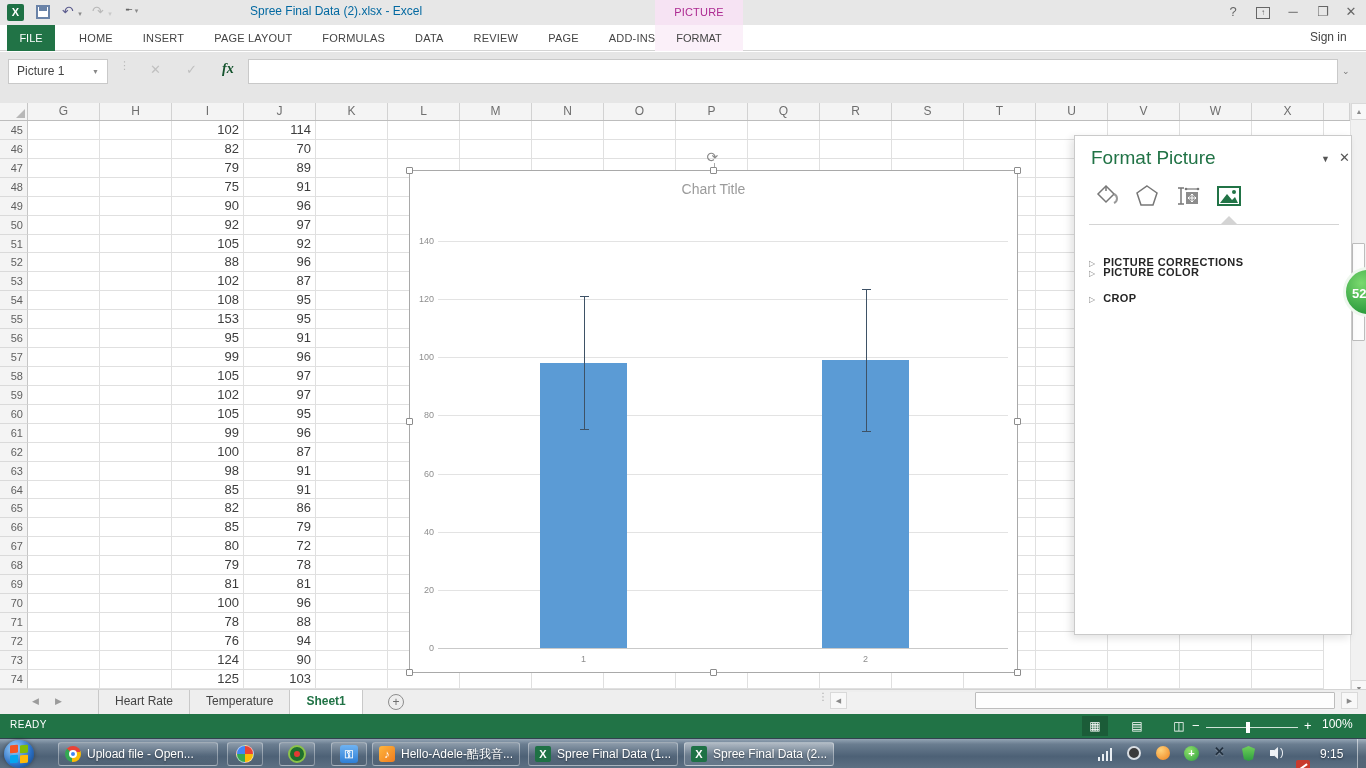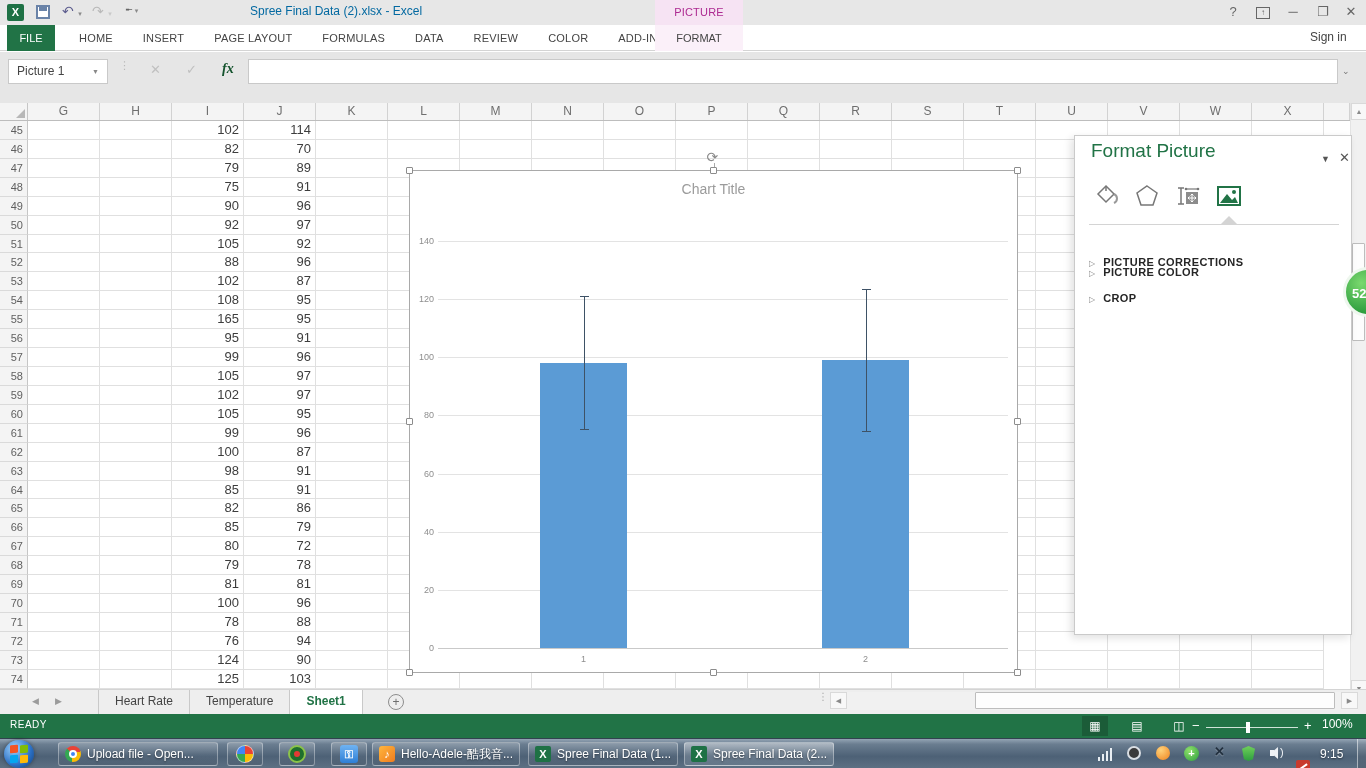--- a/index.html
+++ b/index.html
@@ -58,21 +58,21 @@
   .gridline { position:absolute; height:1px; background:#e3e3e3; }
   .gridline.zero { background:#c9c9c9; }
   .ytick { position:absolute; width:22px; text-align:right; font-size:9px; color:#8e8e8e; }
   .bar { position:absolute; background:#5b9bd5; }
   .err-line { position:absolute; width:1px; background:#3e5266; }
   .err-cap { position:absolute; width:9px; height:1px; background:#3e5266; }
   .xcat { position:absolute; font-size:9px; color:#8e8e8e; text-align:center; width:20px; }
 
   
   #format-pane { left:1074px; top:135px; width:278px; height:500px; background:#fff; border:1px solid #cacaca; box-shadow:-3px 3px 8px rgba(0,0,0,0.12); z-index:8; }
-  #pane-title { position:absolute; left:16px; top:4px; font-size:19px; color:#217346; }
+  #pane-title { position:absolute; left:16px; top:11px; font-size:19px; color:#217346; }
   #pane-caret { position:absolute; left:246px; top:18px; font-size:9px; color:#555; }
   #pane-close { position:absolute; left:264px; top:14px; font-size:13px; color:#555; }
   .pane-icon { position:absolute; top:46px; width:28px; height:28px; }
   .pane-icon svg { width:28px; height:28px; }
   #pane-sep { position:absolute; left:14px; top:88px; width:250px; height:1px; background:#d4d4d4; }
   #pane-notch { position:absolute; top:81px; width:0; height:0; border-left:8px solid transparent; border-right:8px solid transparent; border-bottom:8px solid #fff; z-index:2; }
   #pane-notch::before { content:""; position:absolute; left:-9px; top:-1px; border-left:9px solid transparent; border-right:9px solid transparent; border-bottom:9px solid #d4d4d4; }
   .pane-section { position:absolute; left:14px; width:250px; height:26px; line-height:26px; }
   .pane-section .tri { color:#8a8a8a; font-size:8px; margin-right:8px; }
   .pane-section .lbl { font-size:11px; font-weight:bold; color:#262626; letter-spacing:0.4px; }
@@ -161,21 +161,21 @@
 
   <div id="tabrow" class="abs">
     <div id="file-tab" class="abs">FILE</div>
     <div id="ribbon-tabs" class="abs">
         <div class="ribbon-tab">HOME</div>
         <div class="ribbon-tab">INSERT</div>
         <div class="ribbon-tab">PAGE LAYOUT</div>
         <div class="ribbon-tab">FORMULAS</div>
         <div class="ribbon-tab">DATA</div>
         <div class="ribbon-tab">REVIEW</div>
-        <div class="ribbon-tab">COLOR</div>
+        <div class="ribbon-tab">PAGE</div>
         <div class="ribbon-tab">ADD-INS</div>
       </div>
     <div id="format-tab" class="abs">FORMAT</div>
     <div id="sign-in" class="abs">Sign in</div>
   </div>
 
   <div id="formula-row" class="abs">
     <div id="name-box" class="abs">Picture 1</div>
     <div id="name-box-arrow" class="abs">▼</div>
     <div id="fb-sep" class="abs">⋮</div>
@@ -416,21 +416,21 @@
         <div class="cell"></div>
         <div class="cell"></div>
         <div class="cell"></div>
         <div class="cell"></div>
         <div class="cell"></div>
       </div>
       <div class="grid-row">
         <div class="row-num">55</div>
         <div class="cell"></div>
         <div class="cell"></div>
-        <div class="cell">165</div>
+        <div class="cell">153</div>
         <div class="cell">95</div>
         <div class="cell"></div>
         <div class="cell"></div>
         <div class="cell"></div>
         <div class="cell"></div>
         <div class="cell"></div>
         <div class="cell"></div>
         <div class="cell"></div>
         <div class="cell"></div>
         <div class="cell"></div>

